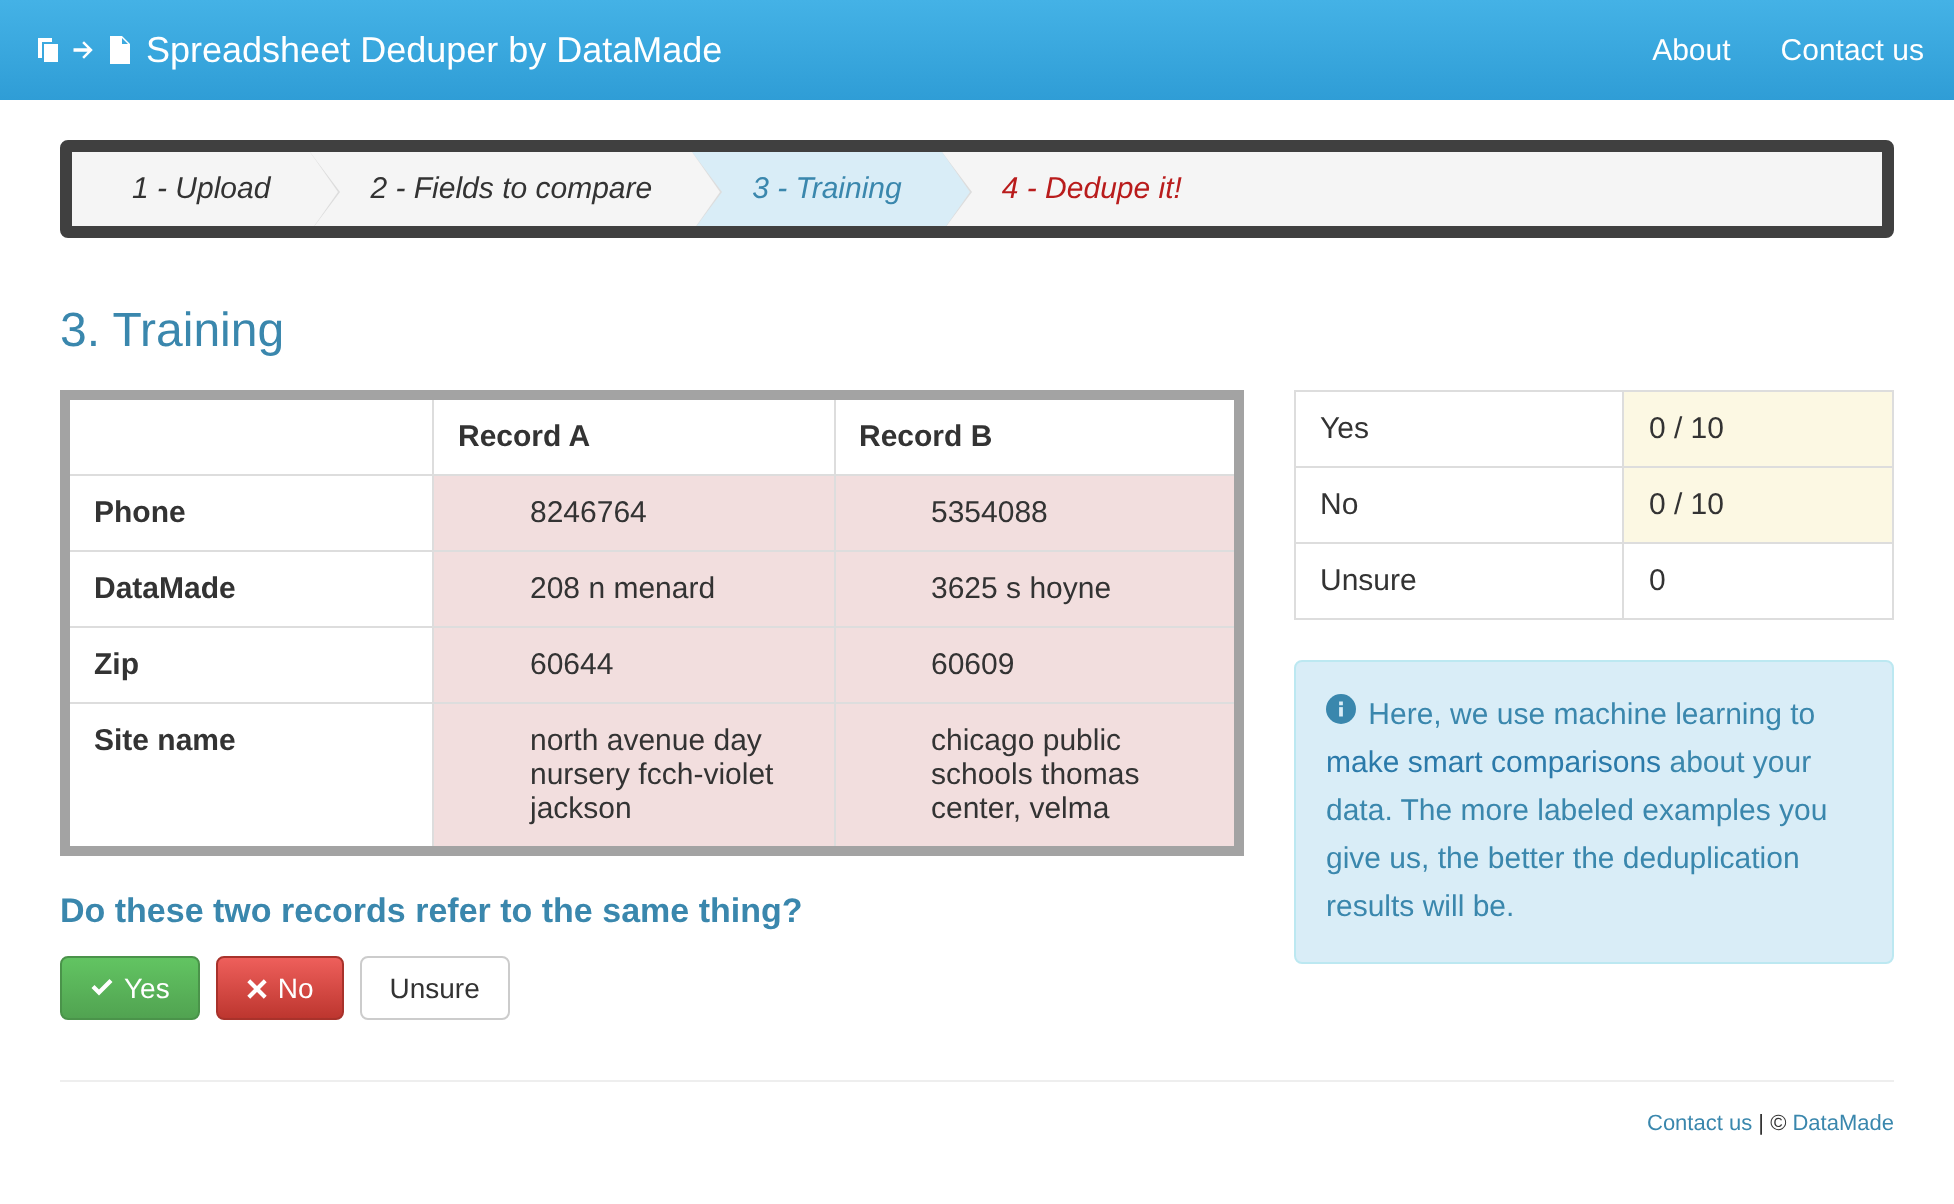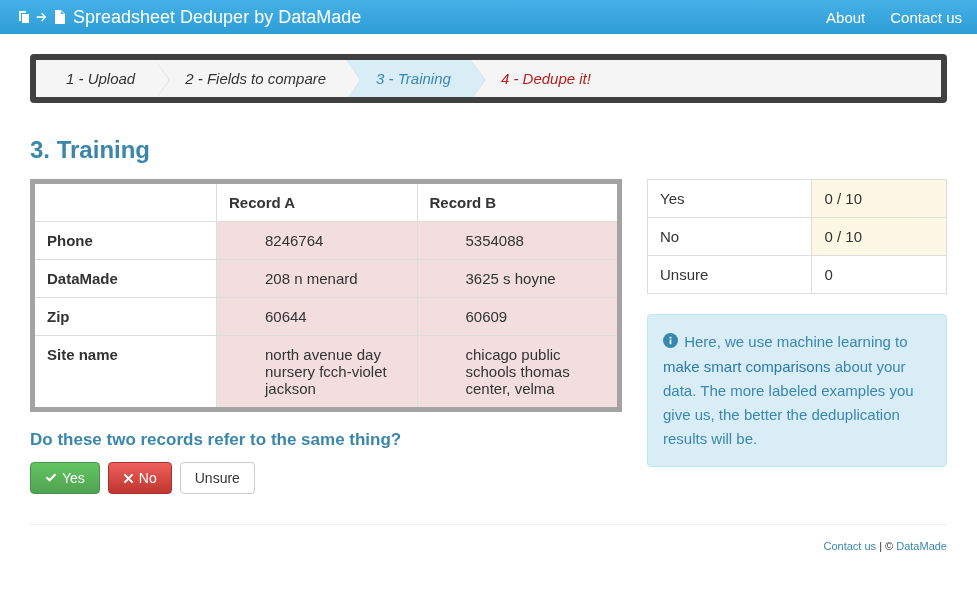--- a/index.html
+++ b/index.html
@@ -6,21 +6,21 @@
 body {
   font-family: "Helvetica Neue", Helvetica, Arial, sans-serif;
   font-size: 14px;
   color: #333;
   background: #fff;
   width: 977px;
 }
 .navbar {
   background: linear-gradient(to bottom, #44b2e6, #2f9dd6);
   color: #fff;
-  height: 34px;
+  height: 50px;
   display: flex;
   align-items: center;
   padding: 0 15px;
   justify-content: space-between;
 }
 .navbar-left { display: flex; align-items: center; gap: 6px; font-size: 18px; }
 .navbar-right { display: flex; gap: 25px; font-size: 15px; }
 .navbar-right a { color: #fff; text-decoration: none; cursor: pointer; }
 .brand-icons { display: flex; align-items: center; gap: 4px; }
 .brand-icons svg { fill: #fff; }
@@ -59,21 +59,21 @@
   width: 0; height: 0;
   border-top: 20px solid transparent;
   border-bottom: 20px solid transparent;
   border-left: 15px solid #ddd;
   z-index: 1;
 }
 .wizard-step:last-child::after, .wizard-step:last-child::before { display:none; }
 .wizard-step.active { background: #d9edf7; color: #3a87ad; }
 .wizard-step.active::after { border-left-color: #d9edf7; }
 .wizard-step.disabled { color: #b91c1c; }
-h2.page-title { color: #3a87ad; font-size: 24px; font-weight: 700; margin-bottom: 15px; }
+h2.page-title { color: #3a87ad; font-size: 24px; font-weight: 400; margin-bottom: 15px; }
 .main-row { display: flex; gap: 25px; align-items: flex-start; }
 .left-col { flex: 1; }
 .right-col { width: 300px; }
 table.records {
   width: 100%;
   border-collapse: collapse;
   border: 5px solid #a3a3a3;
 }
 table.records th, table.records td {
   border: 1px solid #ddd;

